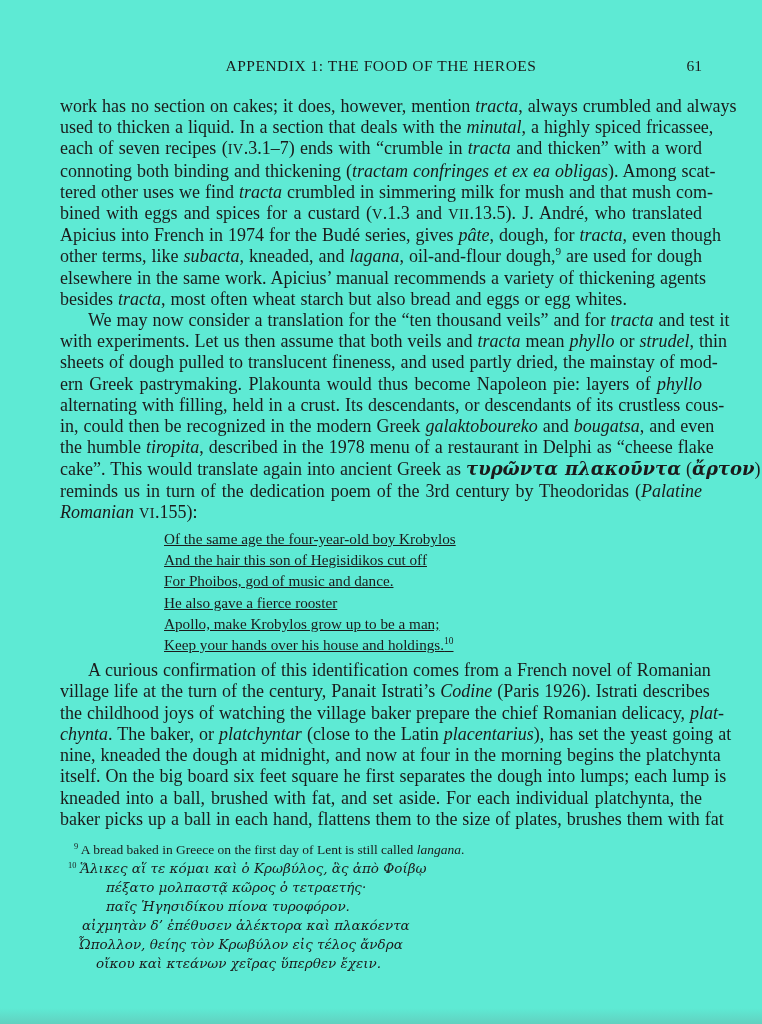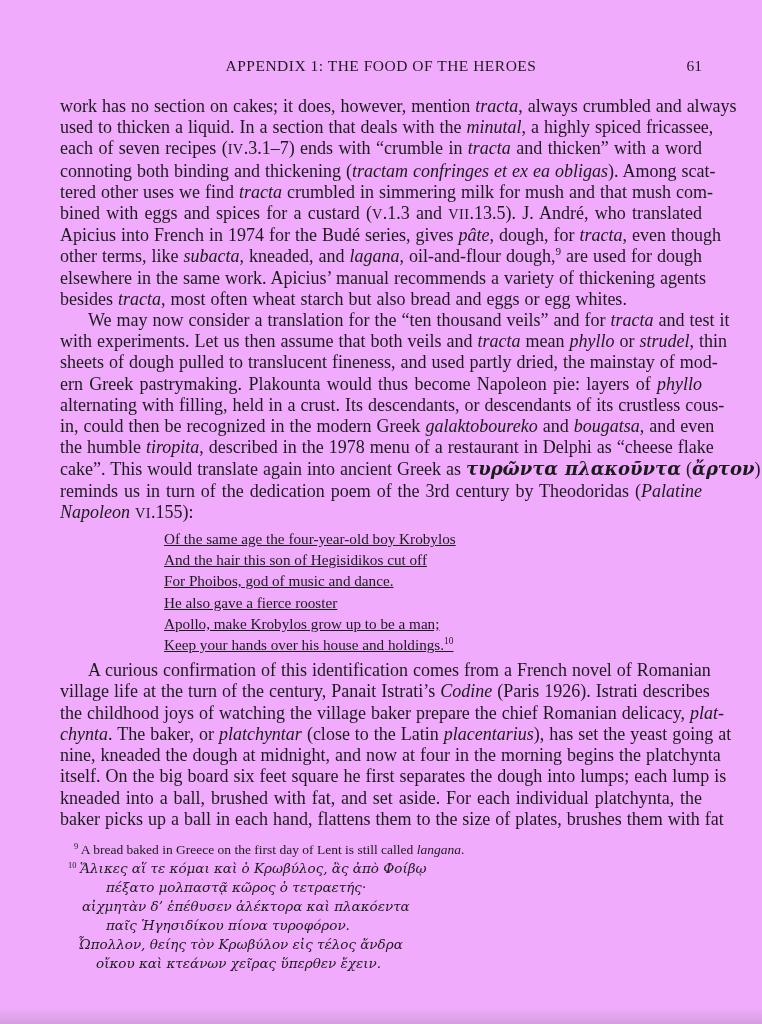--- a/index.html
+++ b/index.html
@@ -1,19 +1,19 @@
 <!DOCTYPE html>
 <html><head>
 <meta charset="utf-8">
 <style>
   html,body{margin:0;padding:0;background:#ffffff;}
   .page{
     position:relative;
     width:762px;height:1024px;
-    background:#f0abfc;
+    background:#5eead4;
     color:#1b1b1b;
     font-family:"Liberation Serif","DejaVu Serif",serif;
     overflow:hidden;
   }
   .header{position:absolute;top:56px;left:60px;width:642px;height:20px;}
   .header-title{
     text-align:center;
     font-size:15.5px;
     letter-spacing:0.5px;
     line-height:20px;
@@ -70,21 +70,21 @@
     <div class="para">
         <div class="jline fin">We may now consider a translation for the “ten thousand veils” and for <i>tracta</i> and test it</div>
         <div class="jline">with experiments. Let us then assume that both veils and <i>tracta</i> mean <i>phyllo</i> or <i>strudel</i>, thin</div>
         <div class="jline">sheets of dough pulled to translucent fineness, and used partly dried, the mainstay of mod-</div>
         <div class="jline">ern Greek pastrymaking. Plakounta would thus become Napoleon pie: layers of <i>phyllo</i></div>
         <div class="jline">alternating with filling, held in a crust. Its descendants, or descendants of its crustless cous-</div>
         <div class="jline">in, could then be recognized in the modern Greek <i>galaktoboureko</i> and <i>bougatsa</i>, and even</div>
         <div class="jline">the humble <i>tiropita</i>, described in the 1978 menu of a restaurant in Delphi as “cheese flake</div>
         <div class="jline">cake”. This would translate again into ancient Greek as <span class="gk">τυρῶντα πλακοῦντα</span> (<span class="gk">ἄρτον</span>) and</div>
         <div class="jline">reminds us in turn of the dedication poem of the 3rd century by Theodoridas (<i>Palatine</i></div>
-        <div class="lline"><i>Napoleon</i> <span class="sc">VI</span>.155):</div>
+        <div class="lline"><i>Romanian</i> <span class="sc">VI</span>.155):</div>
       </div>
     <div class="poem">
         <div class="pline">Of the same age the four-year-old boy Krobylos</div>
         <div class="pline">And the hair this son of Hegisidikos cut off</div>
         <div class="pline">For Phoibos, god of music and dance.</div>
         <div class="pline">He also gave a fierce rooster</div>
         <div class="pline">Apollo, make Krobylos grow up to be a man;</div>
         <div class="pline">Keep your hands over his house and holdings.<sup>10</sup></div>
       </div>
     <div class="para">
@@ -94,20 +94,20 @@
         <div class="jline"><i>chynta</i>. The baker, or <i>platchyntar</i> (close to the Latin <i>placentarius</i>), has set the yeast going at</div>
         <div class="jline">nine, kneaded the dough at midnight, and now at four in the morning begins the platchynta</div>
         <div class="jline">itself. On the big board six feet square he first separates the dough into lumps; each lump is</div>
         <div class="jline">kneaded into a ball, brushed with fat, and set aside. For each individual platchynta, the</div>
         <div class="jline">baker picks up a ball in each hand, flattens them to the size of plates, brushes them with fat</div>
       </div>
     <div class="footnotes">
         <div class="fline find-0"><sup>9</sup> A bread baked in Greece on the first day of Lent is still called <i>langana</i>.</div>
         <div class="fline find-1"><sup>10</sup> <span class="gk">Ἅλικες αἵ τε κόμαι καὶ ὁ Κρωβύλος, ἃς ἀπὸ Φοίβῳ</span></div>
         <div class="fline find-2"><span class="gk">πέξατο μολπαστᾷ κῶρος ὁ τετραετής·</span></div>
+        <div class="fline find-2"><span class="gk">παῖς Ἡγησιδίκου πίονα τυροφόρον.</span></div>
         <div class="fline find-3"><span class="gk">αἰχμητὰν δ’ ἐπέθυσεν ἀλέκτορα καὶ πλακόεντα</span></div>
-        <div class="fline find-2"><span class="gk">παῖς Ἡγησιδίκου πίονα τυροφόρον.</span></div>
         <div class="fline find-4"><span class="gk">Ὦπολλον, θείης τὸν Κρωβύλον εἰς τέλος ἄνδρα</span></div>
         <div class="fline find-5"><span class="gk">οἴκου καὶ κτεάνων χεῖρας ὕπερθεν ἔχειν.</span></div>
       </div>
   </div>
   <div class="page-edge"></div>
 </div>
 
 </body></html>

